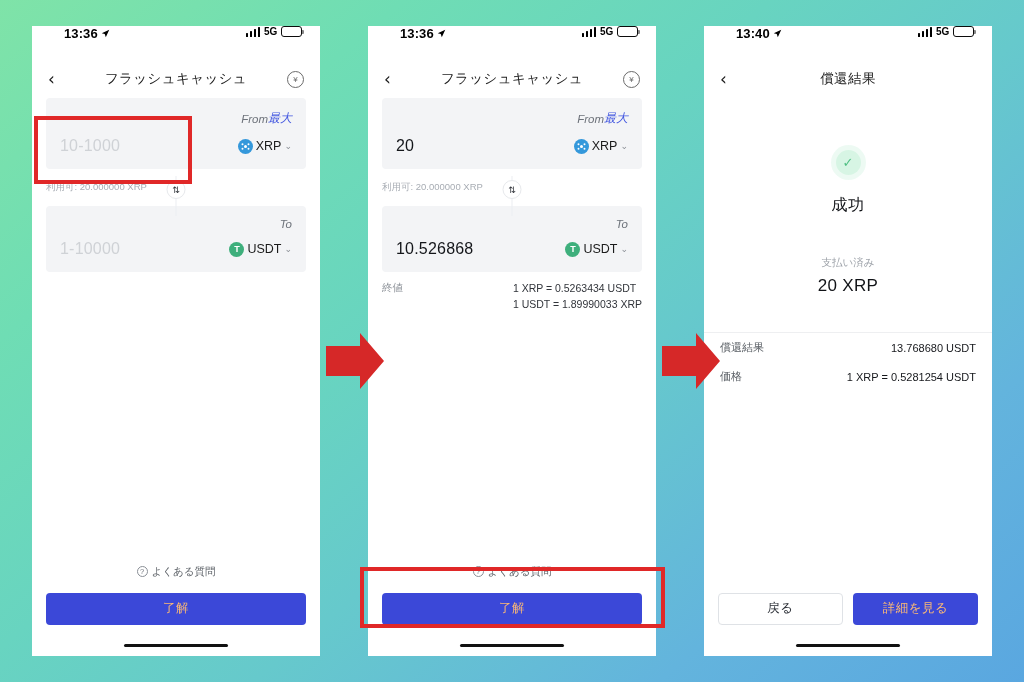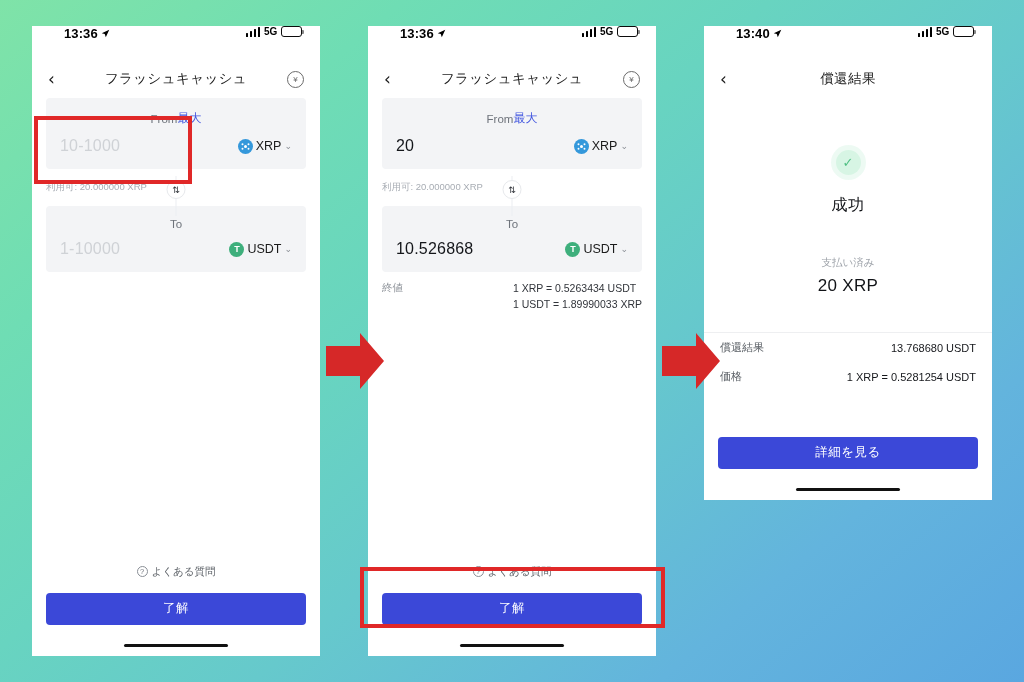--- a/index.html
+++ b/index.html
@@ -22,21 +22,21 @@
   .stage { position: absolute; inset: 0; }
 
   
   .phone {
     position: absolute;
     background: #ffffff;
     overflow: hidden;
   }
   #phone1 { left: 32px;  top: 26px; width: 288px; height: 630px; }
   #phone2 { left: 368px; top: 26px; width: 288px; height: 630px; }
-  #phone3 { left: 704px; top: 26px; width: 288px; height: 474px; }
+  #phone3 { left: 704px; top: 26px; width: 288px; height: 630px; }
 
   .screen { position: relative; width: 100%; height: 100%; display: flex; flex-direction: column; }
 
   
   .statusbar {
     height: 34px; flex: 0 0 34px;
     display: flex; align-items: flex-start; justify-content: space-between;
     padding: 0 18px 0 32px;
   }
   .sb-time {
@@ -84,22 +84,23 @@
   }
 
   
   .body { flex: 1 1 auto; position: relative; display: flex; flex-direction: column; }
 
   .field {
     background: #f3f4f6; margin: 0 14px; border-radius: 4px;
     padding: 12px 14px 14px 14px;
   }
   .field-top {
-    display: flex; align-items: center; justify-content: center;
+    display: flex; align-items: center; justify-content: flex-end;
     margin-bottom: 10px;
+    font-style: italic;
   }
   .field-label { font-size: 11.5px; color: #6e737b; }
   .field-max { font-size: 12px; color: #4458e0; font-weight: 500; }
   .field-row { display: flex; justify-content: space-between; }
   .field-amount { font-size: 16px; color: #14161a; font-weight: 500; letter-spacing: .2px; }
   .field-amount.ph { color: #cfd2d6; font-weight: 400; }
   .coin { display: flex; align-items: center; gap: 3px; }
   .coin-ic {
     width: 15px; height: 15px; border-radius: 50%;
     display: flex; align-items: center; justify-content: center;
@@ -142,21 +143,21 @@
   .faq-ic {
     width: 11px; height: 11px; border-radius: 50%; border: 1px solid #8a8f96;
     display: flex; align-items: center; justify-content: center;
     font-size: 7.5px; color: #6e737b;
   }
   .btn {
     height: 32px; border-radius: 4px;
     display: flex; align-items: center; justify-content: center;
     font-size: 12.5px; letter-spacing: .5px;
   }
-  .btn-primary { background: #3b48d8; color: #ffffff; text-align: center; }
+  .btn-primary { background: #3b48d8; color: #fdba74; text-align: center; }
   .btn-outline { background: #fff; color: #2b2f36; border: 1px solid #dfe2e6; }
   .home-bar {
     width: 104px; height: 3.5px; background: #111; border-radius: 2px;
     margin: 19px auto 9px auto;
   }
 
   
   .result-top {
     padding-top: 52px; display: flex; flex-direction: column; align-items: center;
   }
@@ -411,20 +412,23 @@
           <span class="v">13.768680 USDT</span>
         </div>
         <div class="drow">
           <span class="k">価格</span>
           <span class="v">1 XRP = 0.5281254 USDT</span>
         </div>
 
         <div class="footer">
           <div class="btn-row">
             <div>
+                <div class="btn btn-outline">戻る</div>
+              </div>
+            <div>
                 <div class="btn btn-primary">詳細を見る</div>
               </div>
           </div>
           <div class="home-bar"></div>
         </div>
       </div>
     </div>
   </div>
 
   <div class="redbox" id="redbox1"></div>

